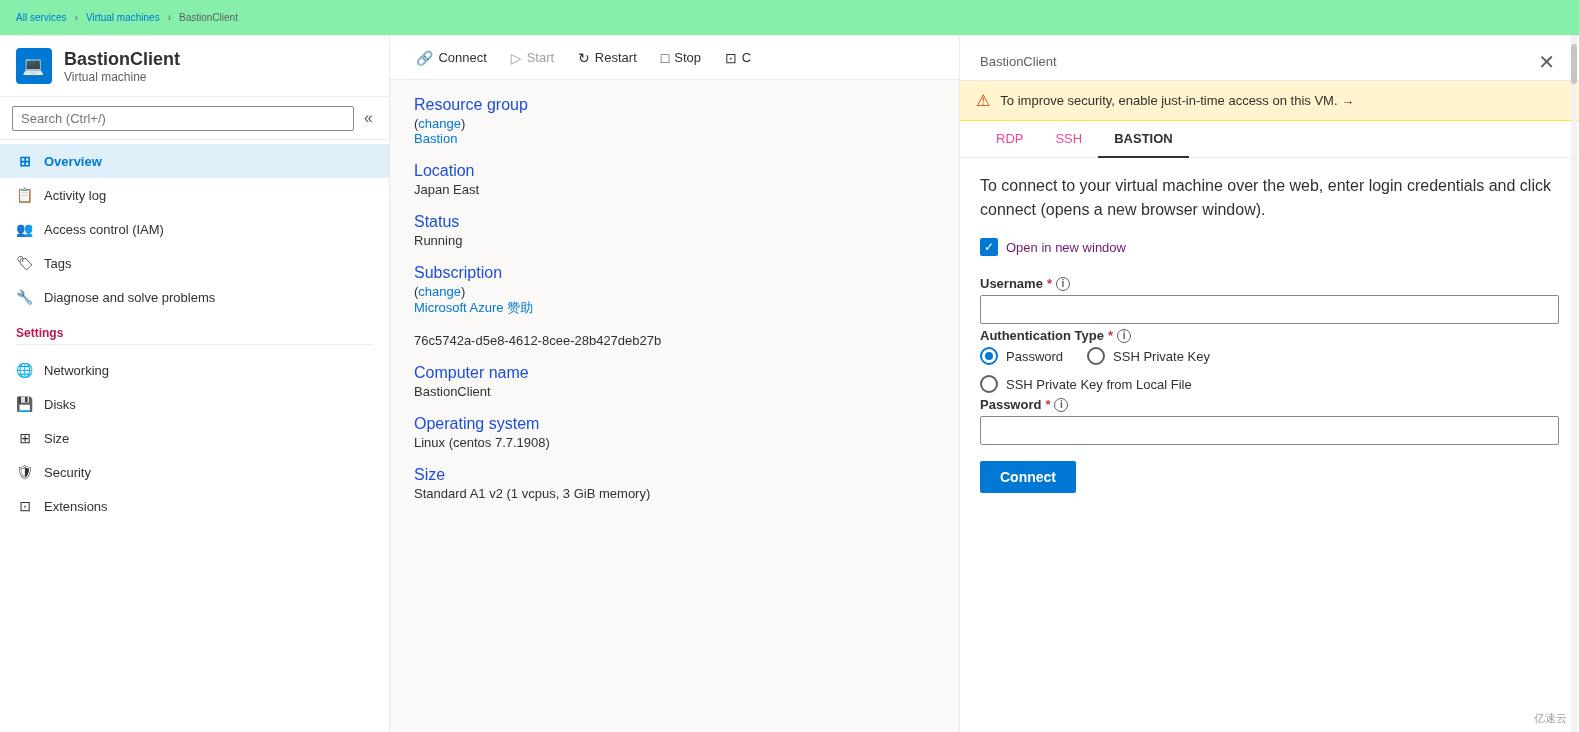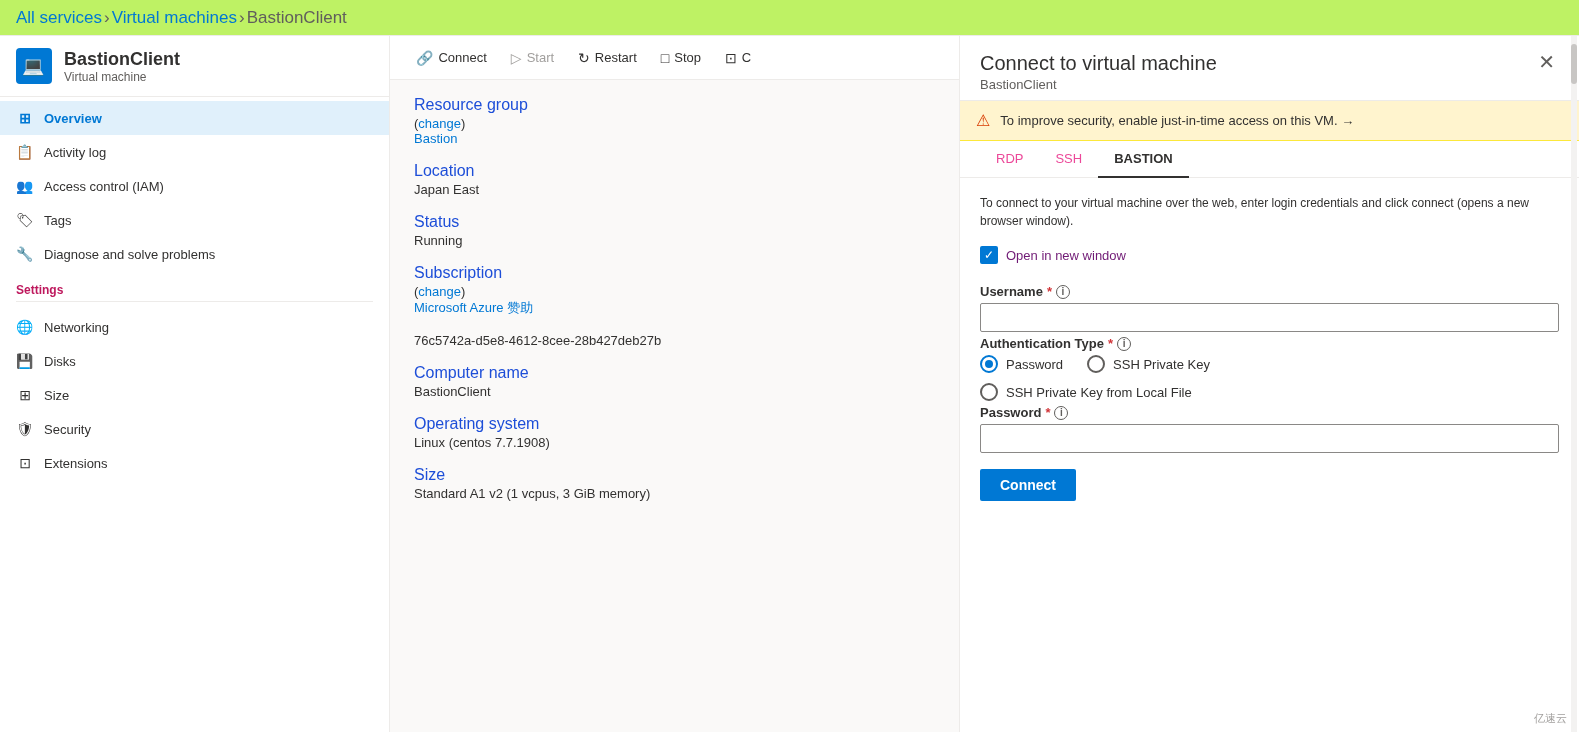--- a/index.html
+++ b/index.html
@@ -1,26 +1,26 @@
 <!DOCTYPE html>
 <html><head>
   <meta charset="utf-8">
   <style>
     * { box-sizing: border-box; margin: 0; padding: 0; }
     body { font-family: 'Segoe UI', Arial, sans-serif; font-size: 13px; background: #f3f2f1; color: #323130; overflow: hidden; }
 
     
     .breadcrumb {
-      background: #bef264;
+      background: #86efac;
       padding: 8px 16px;
-      font-size: 17px;
+      font-size: 10px;
       border-bottom: 1px solid #edebe9;
       display: flex;
       align-items: center;
-      gap: 2px;
+      gap: 8px;
       height: 36px;
     }
     .breadcrumb a { color: #0078d4; text-decoration: none; }
     .breadcrumb span { color: #605e5c; }
 
     
     .main-layout {
       display: flex;
       height: calc(732px - 36px);
     }
@@ -218,21 +218,21 @@
       border-bottom: 2px solid #323130;
     }
 
     
     .panel-body {
       padding: 16px 20px;
       overflow-y: auto;
       flex: 1;
     }
     .panel-desc {
-      font-size: 12px;
+      font-size: 16px;
       color: #323130;
       margin-bottom: 16px;
       line-height: 1.5;
     }
 
     
     .checkbox-row {
       display: flex;
       align-items: center;
       gap: 8px;
@@ -377,20 +377,24 @@
 
 <div class="main-layout">
 
   <div class="sidebar">
     <div class="vm-header">
       <div class="vm-icon">💻</div>
       <div>
         <div class="vm-title">BastionClient</div>
         <div class="vm-subtitle">Virtual machine</div>
       </div>
+    </div>
+    <div class="search-box">
+      <input type="text" placeholder="Search (Ctrl+/)" style="">
+      <button class="collapse-btn">«</button>
     </div>
     <div class="nav-list">
       <div class="nav-item active">
         <span class="nav-icon">⊞</span>
         <span>Overview</span>
       </div>
       <div class="nav-item">
         <span class="nav-icon">📋</span>
         <span>Activity log</span>
       </div>
@@ -494,21 +498,20 @@
         <div class="detail-label">Size</div>
         <div class="detail-value">Standard A1 v2 (1 vcpus, 3 GiB memory)</div>
       </div>
     </div>
   </div>
 
   <div class="side-panel">
 
     <div class="panel-header">
       <div>
-        <div class="panel-title">Connect to virtual machine</div>
         <div class="panel-subtitle">BastionClient</div>
       </div>
       <button class="close-btn">✕</button>
     </div>
 
     <div class="warning-banner">
       <span class="warning-icon">⚠</span>
       <span>
         <span>To improve security, enable just-in-time access on this VM.</span>
         <span> →</span>

